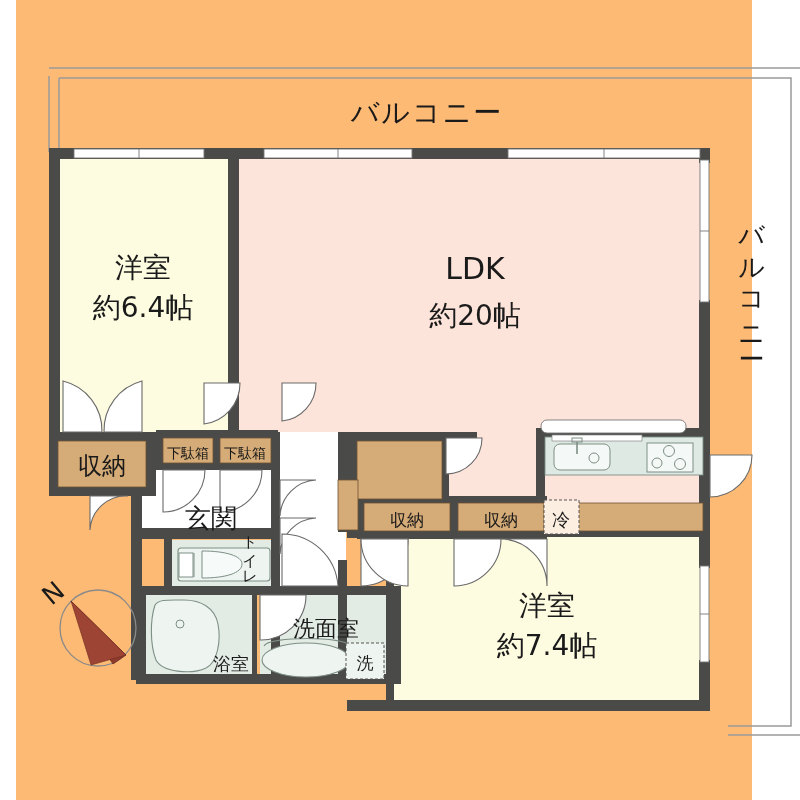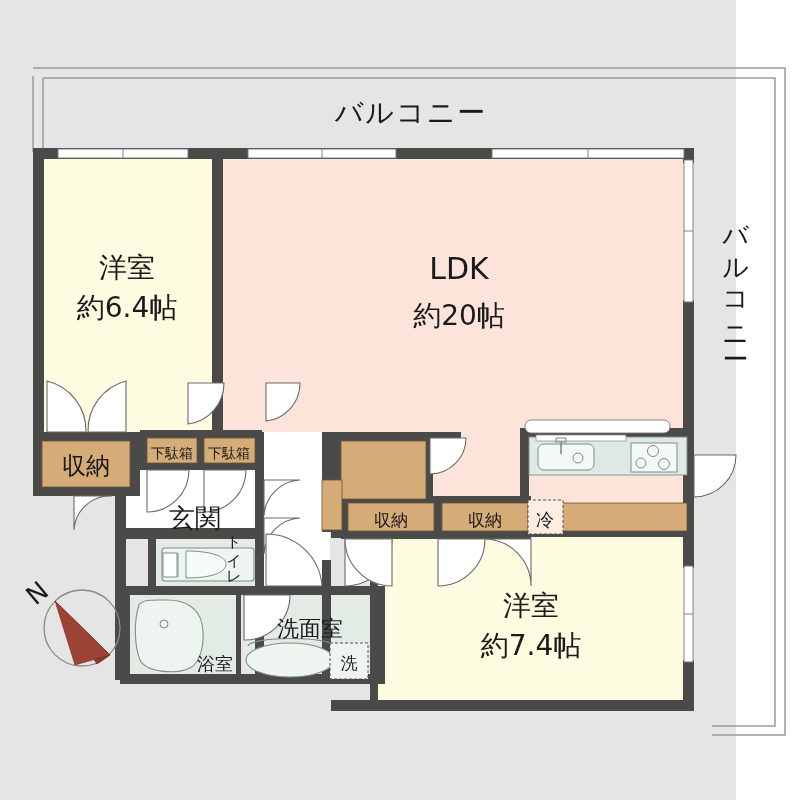--- a/index.html
+++ b/index.html
@@ -1,18 +1,18 @@
 <!DOCTYPE html>
 <html><head>
 <meta charset="utf-8">
 <style>
   html,body{margin:0;padding:0;background:#ffffff;}
   body{width:800px;height:800px;overflow:hidden;
        font-family:"DejaVu Sans","Liberation Sans",sans-serif;}
-  #stage{position:relative;width:736px;height:800px;background:#e5e5e5;}
+  #stage{position:relative;width:736px;height:800px;background:#fdba74;margin-left:16px;}
   svg{display:block;}
   .lbl{font-family:"DejaVu Sans","Liberation Sans",sans-serif;fill:#1a1a1a;}
 </style>
 </head>
 <body>
 
 <div id="stage">
 <svg width="800" height="800" viewBox="0 0 800 800">
 
   <g>

